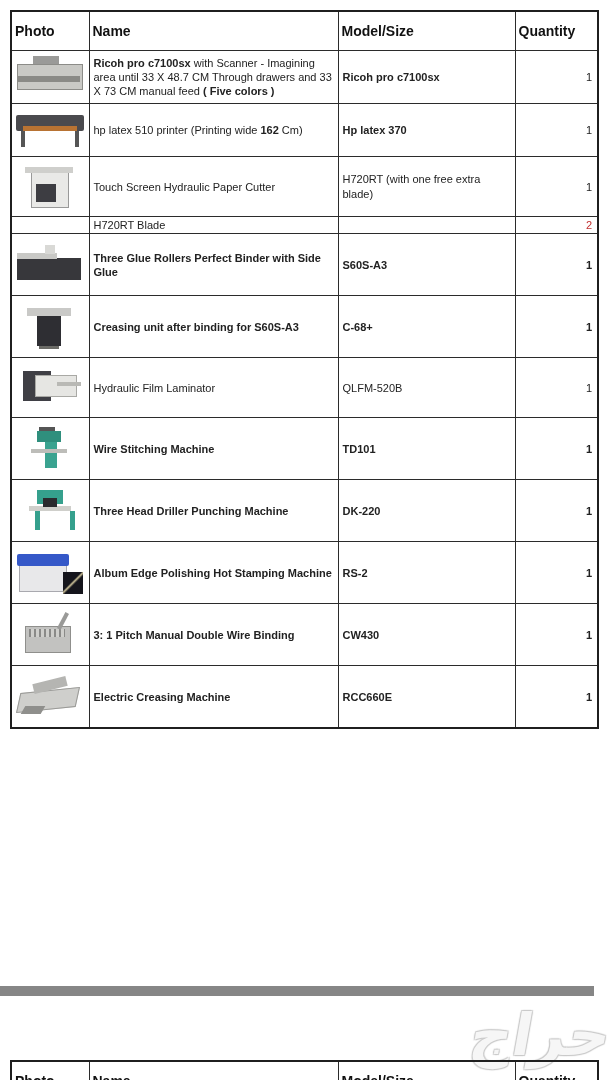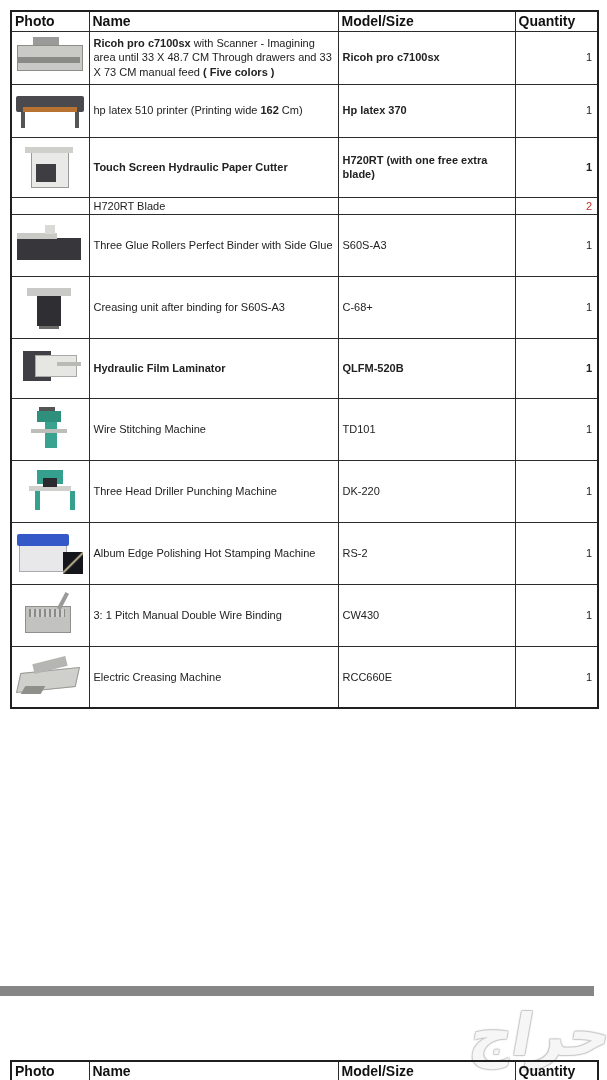--- a/index.html
+++ b/index.html
@@ -14,33 +14,33 @@
     border-collapse:collapse;background:transparent;
   }
   table.equip.top{top:10px;}
   table.equip.bottom{top:1060px;z-index:3;}
   .equip td,.equip th{
     border:1px solid #2b2b2b;padding:1px 3px;vertical-align:middle;
     font-size:11px;line-height:1.3;overflow:hidden;background:transparent;
   }
   .equip{border:2px solid #1f1f1f;}
   .equip th{
-    text-align:left;font-size:14px;font-weight:bold;padding:0 3px;color:#111;
+    text-align:left;font-size:14px;font-weight:bold;padding:10px 3px;color:#111;
   }
   col.c-photo{width:78px;}
   col.c-name{width:249px;}
   col.c-model{width:177px;}
   col.c-qty{width:83px;}
   td.qty{text-align:right;padding-right:5px;}
   td.model{padding-left:4px;}
   td.name{padding-left:4px;}
   .b{font-weight:bold;}
   .qty-red{color:#c23030;}
-  tr.h20{height:20px;} tr.h44{height:44px;} tr.h60{height:60px;font-weight:bold;}
-  tr.h15{height:15px;} tr.h62{height:62px;}
+  tr.h20{height:20px;} tr.h44{height:44px;} tr.h60{height:60px;}
+  tr.h15{height:15px;} tr.h62{height:62px;font-weight:bold;}
   
   .photo{position:relative;width:70px;height:46px;margin:2px auto;}
   .photo div{position:absolute;}
   
   .m1 .a{left:18px;top:2px;width:26px;height:9px;background:#9a9a98;}
   .m1 .b{left:2px;top:10px;width:64px;height:24px;background:#c9c9c5;border:1px solid #8c8c88;}
   .m1 .c{left:3px;top:22px;width:62px;height:6px;background:#8a8a86;}
   
   .m2 .a{left:1px;top:8px;width:68px;height:16px;background:#4a4a4e;border-radius:2px;}
   .m2 .b{left:8px;top:19px;width:54px;height:5px;background:#b87333;}

